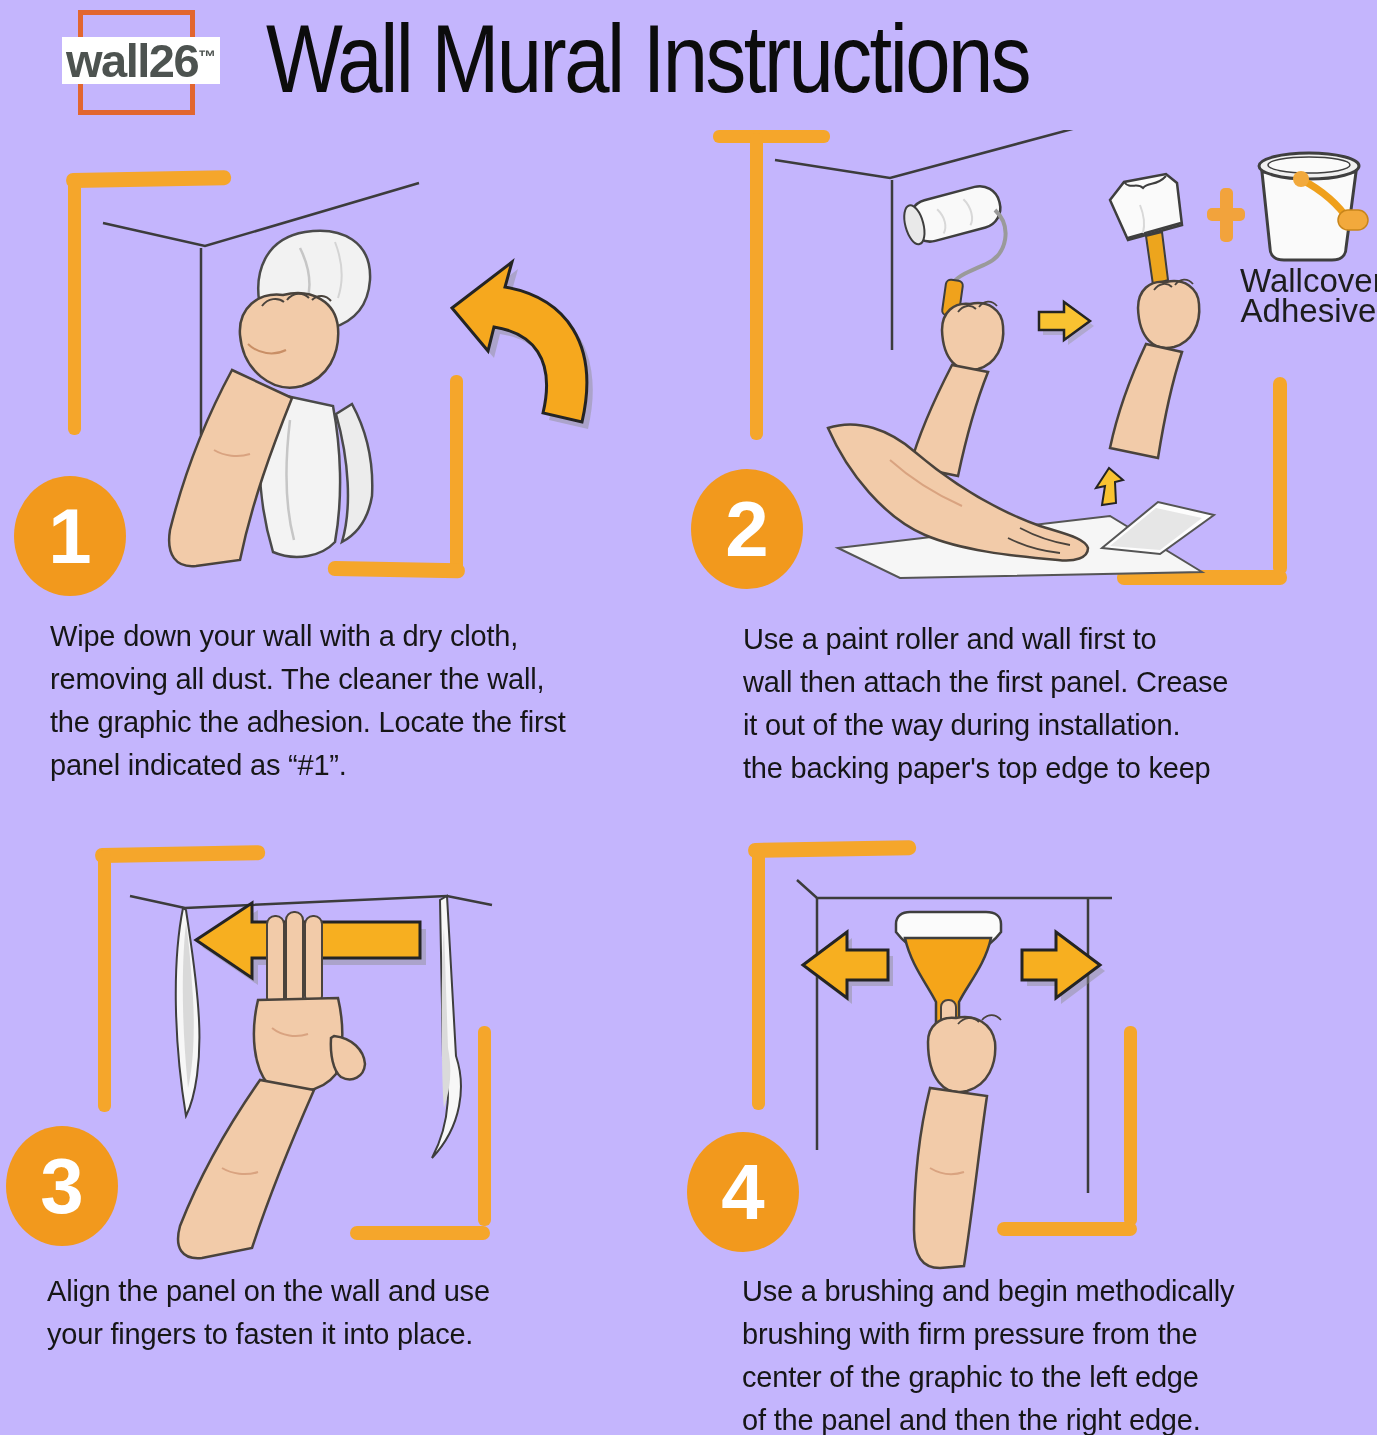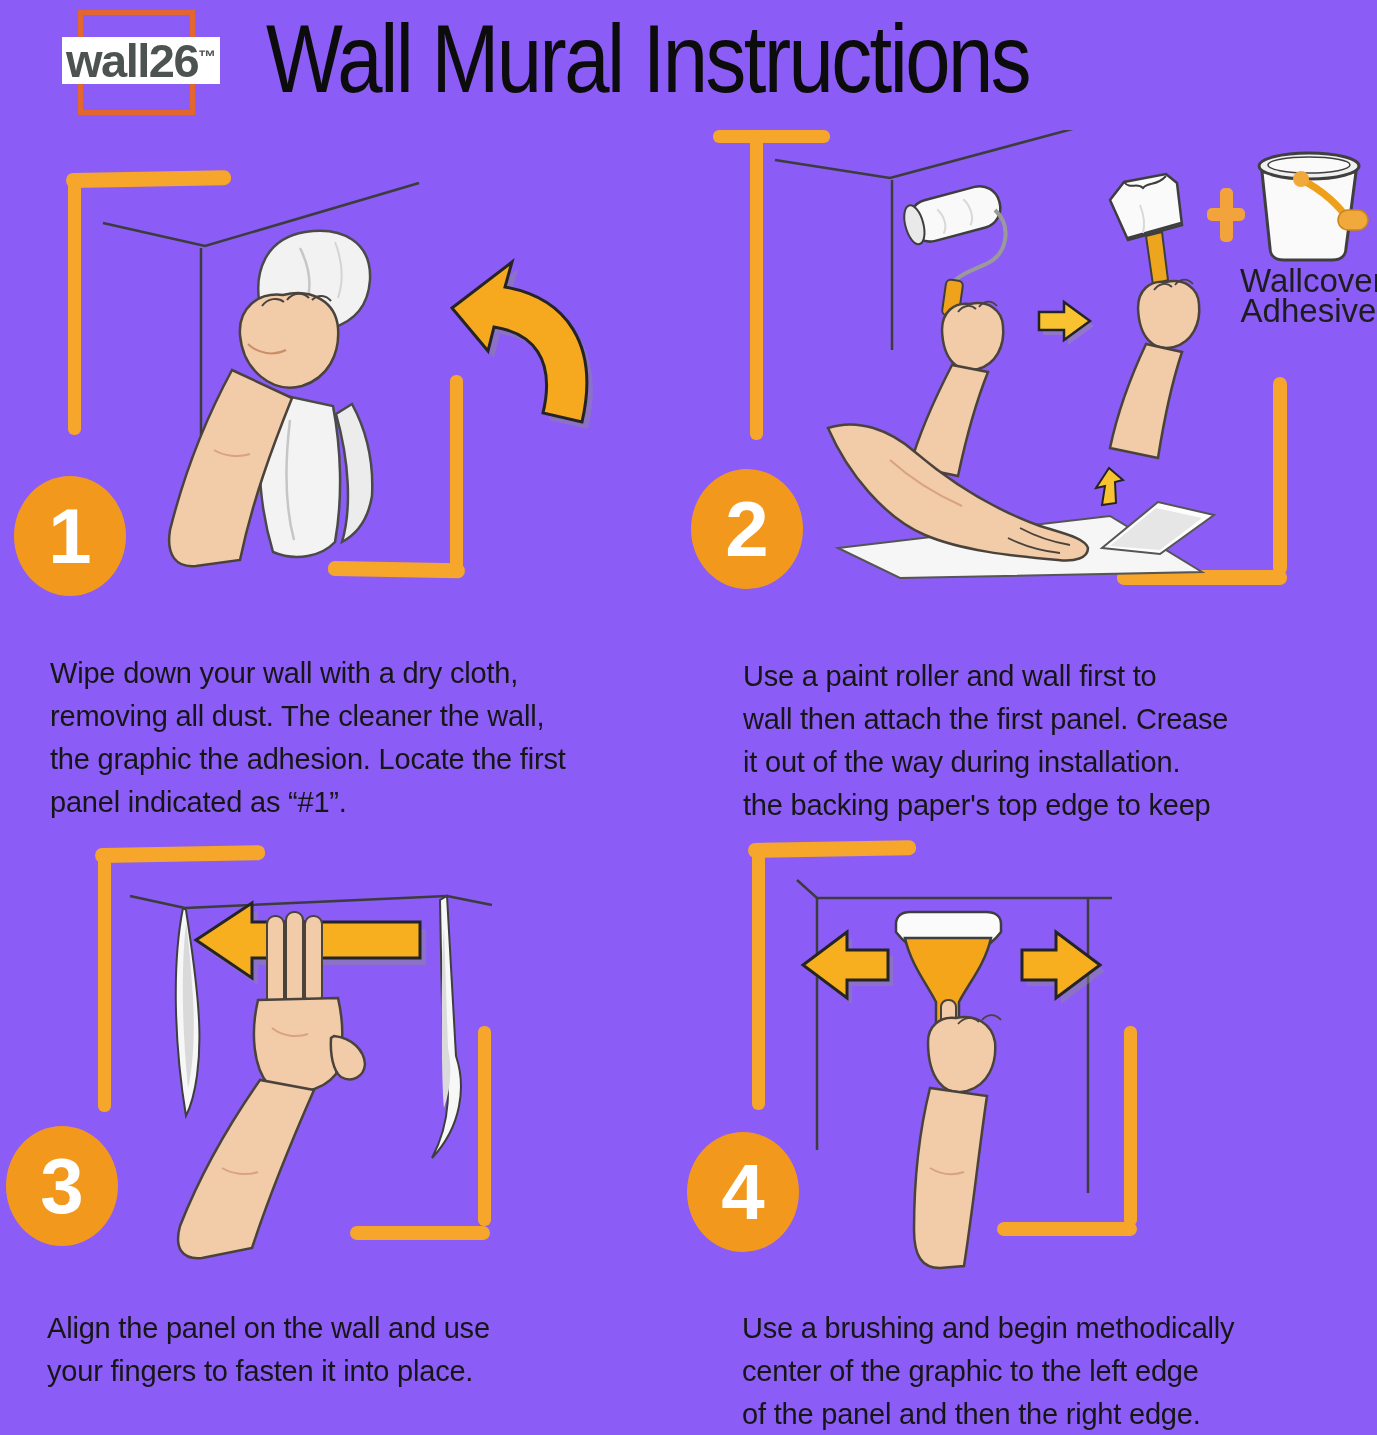--- a/index.html
+++ b/index.html
@@ -1,32 +1,32 @@
 <!DOCTYPE html>
 <html><head>
 <meta charset="utf-8">
 <style>
   html,body{margin:0;padding:0;background:#ffffff;}
-  .canvas{position:relative;width:1377px;height:1435px;background:#8b5cf6;overflow:hidden;
+  .canvas{position:relative;width:1377px;height:1435px;background:#c4b5fd;overflow:hidden;
           font-family:"Liberation Sans",sans-serif;color:#161616;}
   
   .logo-frame{position:absolute;left:78px;top:10px;width:107px;height:95px;
               border:5px solid #E2662F;}
   .logo-text{position:absolute;left:62px;top:37px;font-size:47px;font-weight:700;
              letter-spacing:-1.5px;color:#4D5350;background:#ffffff;padding:0 4px;line-height:1;}
   .logo-text sup{font-size:18px;font-weight:700;vertical-align:14px;letter-spacing:0;}
   .page-title{position:absolute;left:266px;top:8px;margin:0;font-size:97px;font-weight:400;
               letter-spacing:-3px;color:#0C0C0C;white-space:nowrap;
               transform:scaleX(0.84);transform-origin:left top;line-height:1.05;}
   
   .badge{position:absolute;width:112px;height:120px;background:#F2991D;border-radius:50%;
          display:flex;align-items:center;justify-content:center;}
   .badge span{color:#ffffff;font-size:78px;font-weight:700;line-height:1;}
   
-  .step-text{position:absolute;font-size:29px;line-height:43px;color:#161616;letter-spacing:-0.2px;margin-top:37px;}
+  .step-text{position:absolute;font-size:29px;line-height:43px;color:#161616;letter-spacing:-0.2px;}
   .step-text .line{display:block;white-space:nowrap;}
   .illus{position:absolute;}
   
   .bucket-label{position:absolute;left:1240px;top:266px;width:137px;text-align:center;
                 font-size:33px;line-height:30px;color:#1D1D1D;}
   .bucket-label span{display:block;}
 </style>
 </head>
 <body>
 
@@ -269,18 +269,19 @@
         <path d="M268,196 C274,189 283,188 289,194 M292,192 C298,185 306,186 311,192" stroke="#4A433C" stroke-width="1.8" fill="none"></path>
         <path d="M240,260 C230,300 224,350 224,402 C224,428 232,440 250,440 L274,438 C283,380 289,322 297,268 Z" fill="#F2CBA9" stroke="#4A433C" stroke-width="2.5"></path>
         <path d="M240,340 C250,346 262,348 274,344" stroke="#D9A380" stroke-width="2" fill="none"></path>
       </g>
     </svg>
     <div class="badge" style="left:687px;top:1132px">
       <span>4</span>
     </div>
     <div class="step-text" style="left:742px;top:1270px">
       <span class="line">Use a brushing and begin methodically</span>
+      <span class="line">brushing with firm pressure from the</span>
       <span class="line">center of the graphic to the left edge</span>
       <span class="line">of the panel and then the right edge.</span>
     </div>
   </section>
 
 </div>
 
 </body></html>

